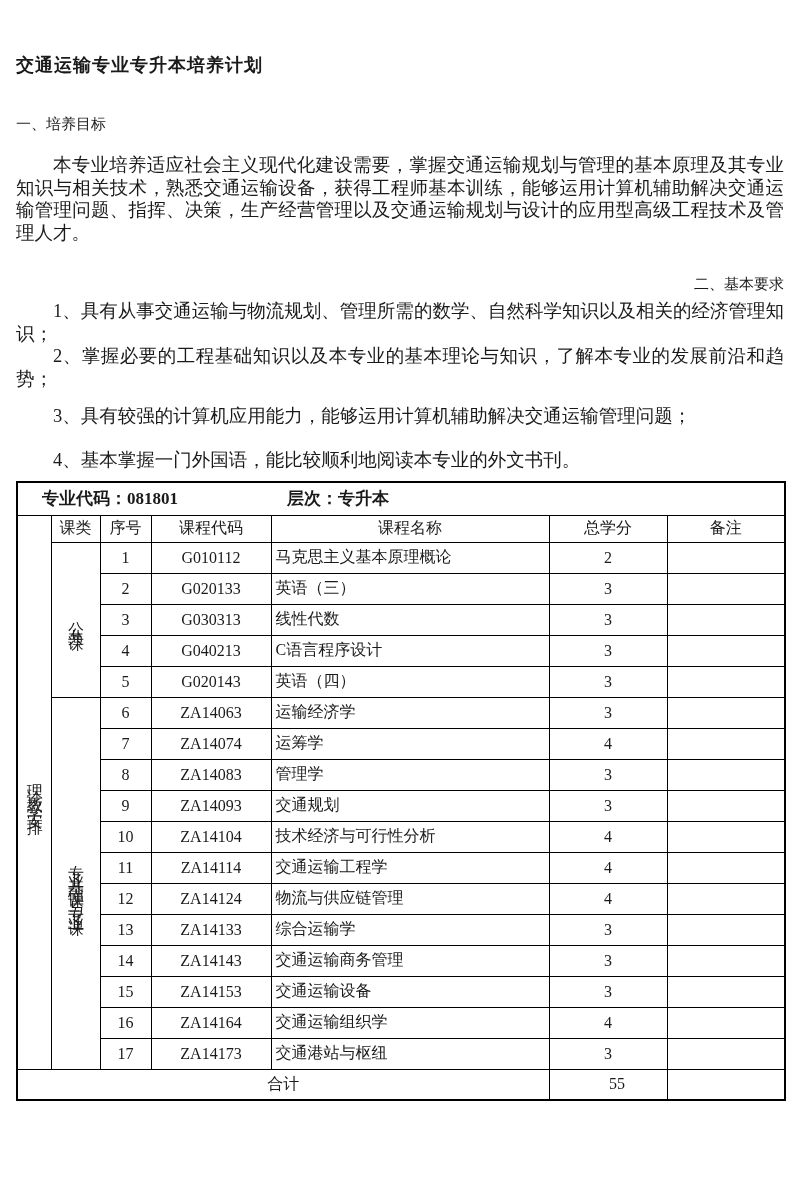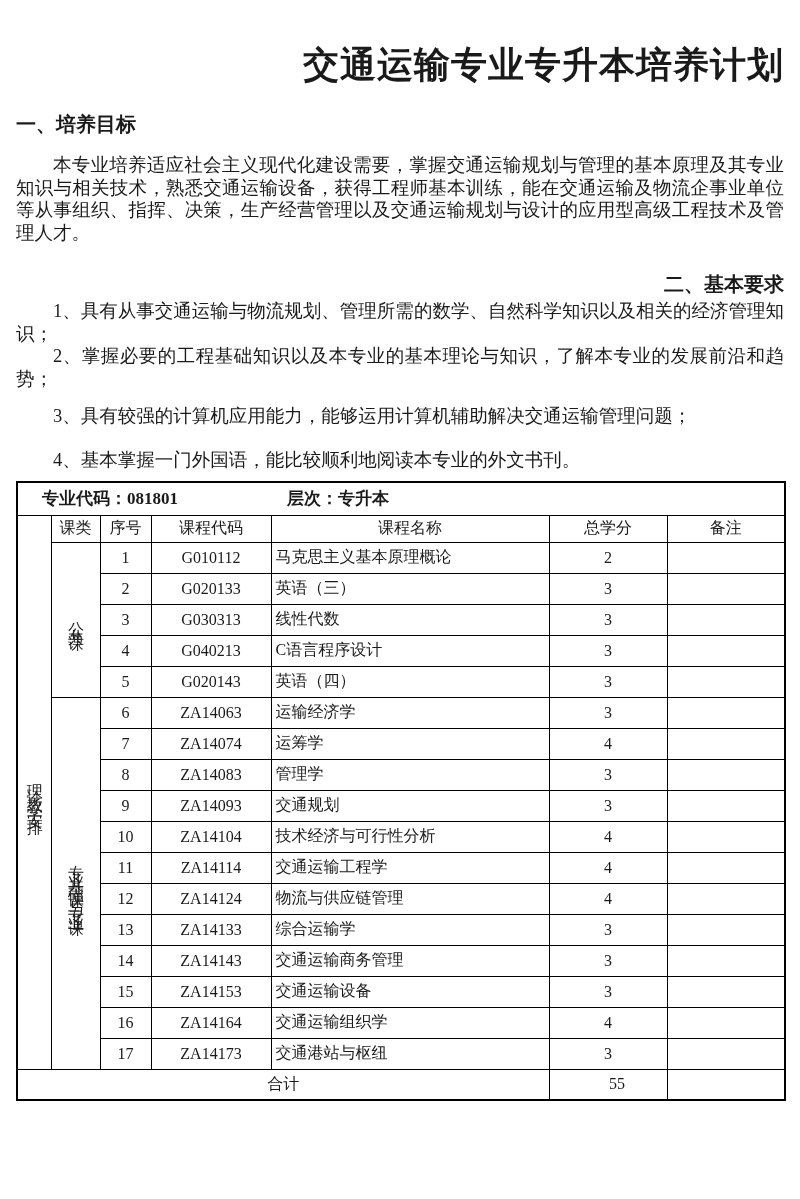--- a/index.html
+++ b/index.html
@@ -7,32 +7,32 @@
   body {
     height: 1199px;
     background: #ffffff;
     color: #1a1a1a;
     font-family: "Liberation Serif", "DejaVu Serif", serif;
     overflow: hidden;
   }
   .page { width: 800px; padding: 50px 16px 0 16px; }
 
   .doc-title {
-    text-align: right;
-    font-size: 36px;
+    text-align: left;
+    font-size: 18px;
     line-height: 30px;
     font-weight: bold;
     font-family: "Liberation Sans", "DejaVu Sans", sans-serif;
     letter-spacing: 1px;
   }
 
   .sec-heading {
-    font-size: 20px;
+    font-size: 15px;
     line-height: 24px;
-    font-weight: bold;
+    font-weight: normal;
   }
   .h1 { margin-top: 32px; }
   .h2 { margin-top: 28px; text-align: right; }
   .h3 { margin-top: 25px; }
 
   .body-text {
     font-size: 18.5px;
     line-height: 22.5px;
     text-align: justify;
     text-indent: 2em;
@@ -74,21 +74,21 @@
   .total-credit-cell { height: 28px; text-align: center; padding-left: 18px; }
 </style>
 </head>
 <body>
 
 <div class="page">
 
   <div class="doc-title">交通运输专业专升本培养计划</div>
 
   <div class="sec-heading h1">一、培养目标</div>
-  <p class="body-text para">本专业培养适应社会主义现代化建设需要，掌握交通运输规划与管理的基本原理及其专业知识与相关技术，熟悉交通运输设备，获得工程师基本训练，能在交通运输及物流企事业单位等从事组织、指挥、决策，生产经营管理以及交通运输规划与设计的应用型高级工程技术及管理人才。</p>
+  <p class="body-text para">本专业培养适应社会主义现代化建设需要，掌握交通运输规划与管理的基本原理及其专业知识与相关技术，熟悉交通运输设备，获得工程师基本训练，能够运用计算机辅助解决交通运输管理问题、指挥、决策，生产经营管理以及交通运输规划与设计的应用型高级工程技术及管理人才。</p>
 
   <div class="sec-heading h2">二、基本要求</div>
   <p class="body-text item1">1、具有从事交通运输与物流规划、管理所需的数学、自然科学知识以及相关的经济管理知识；</p>
   <p class="body-text item2">2、掌握必要的工程基础知识以及本专业的基本理论与知识，了解本专业的发展前沿和趋势；</p>
   <p class="body-text item3">3、具有较强的计算机应用能力，能够运用计算机辅助解决交通运输管理问题；</p>
   <p class="body-text item4">4、基本掌握一门外国语，能比较顺利地阅读本专业的外文书刊。</p>
 
 
   <table class="courses">
     <colgroup>

